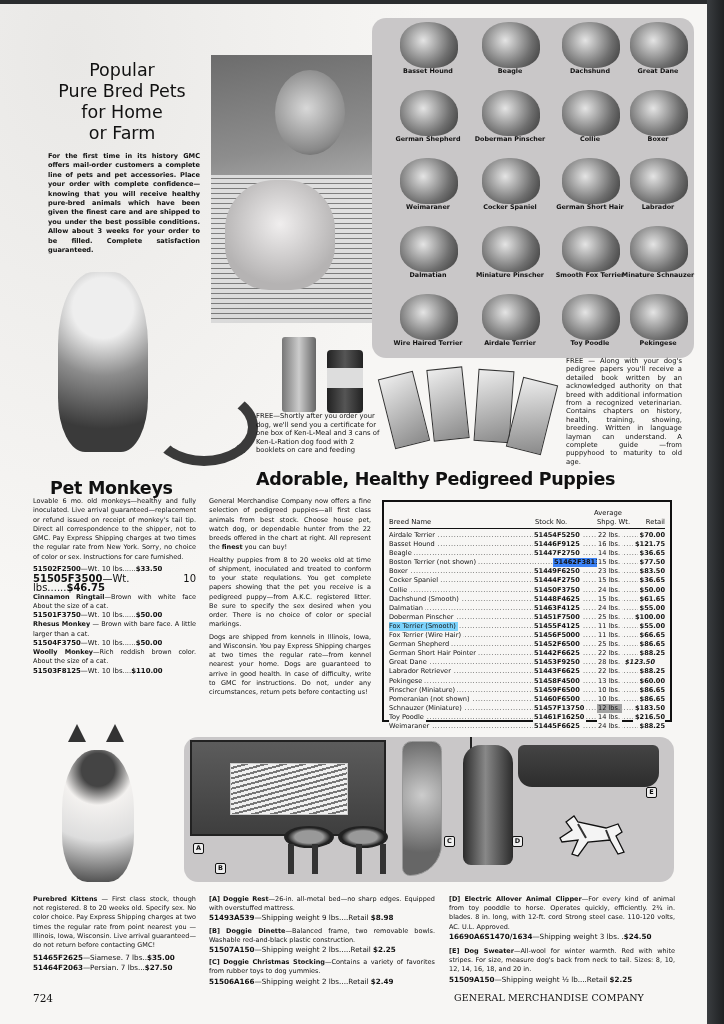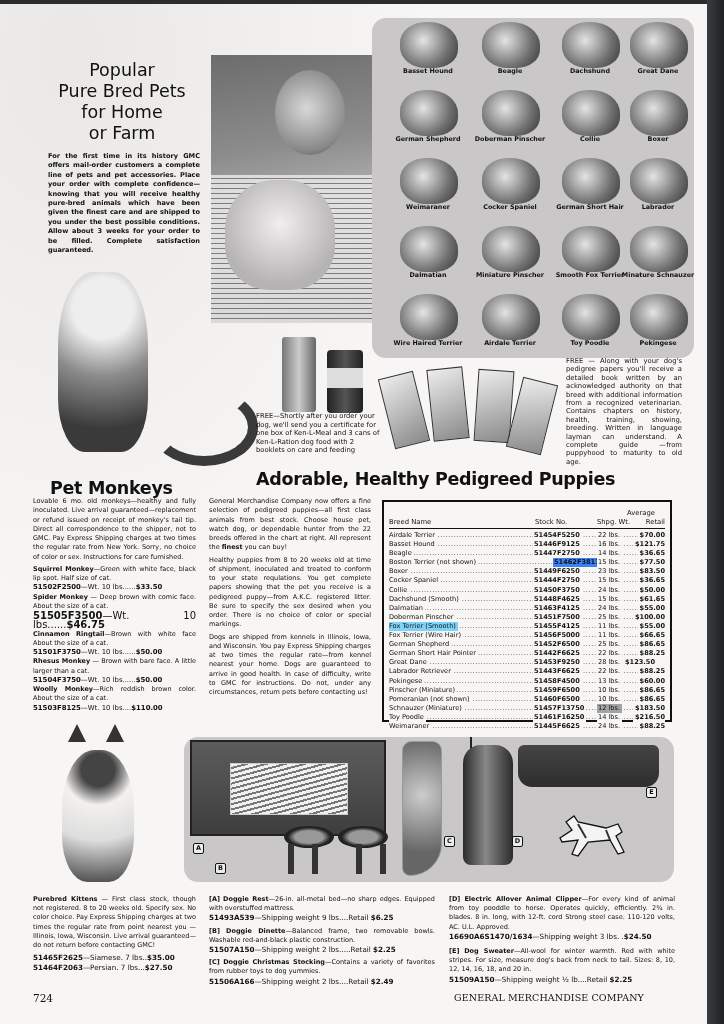--- a/index.html
+++ b/index.html
@@ -203,43 +203,41 @@
   <div class="book" style="left:90px;top:2px;transform:rotate(4deg)"></div>
   <div class="book" style="left:128px;top:12px;transform:rotate(14deg)"></div>
 </div>
 <div class="abs free-book">FREE — Along with your dog's pedigree papers you'll receive a detailed book written by an acknowledged authority on that breed with additional information from a recognized veterinarian. Contains chapters on history, health, training, showing, breeding. Written in language layman can understand. A complete guide —from puppyhood to maturity to old age.</div>
 
 <div class="abs h-big monkeys-heading">Pet Monkeys</div>
 <div class="abs h-big puppies-heading">Adorable, Healthy Pedigreed Puppies</div>
 
 <div class="abs col-text monkey-col">
   <p>Lovable 6 mo. old monkeys—healthy and fully inoculated. Live arrival guaranteed—replacement or refund issued on receipt of monkey's tail tip. Direct all correspondence to the shipper, not to GMC. Pay Express Shipping charges at two times the regular rate from New York. Sorry, no choice of color or sex. Instructions for care furnished.</p>
-  <div><span class="b">Squirrel Monkey</span><span>—Green with white face, black lip spot. Half size of cat.</span></div>
   <div class="b" style="font-size:6.9px"><span>51502F2500</span><span style="font-weight:normal">—Wt. 10 lbs</span><span style="font-weight:normal">......</span><span>$33.50</span></div>
-  <div><span class="b">Spider Monkey</span><span> — Deep brown with comic face. About the size of a cat.</span></div>
   <div class="b" style="font-size:10px"><span>51505F3500</span><span style="font-weight:normal">—Wt. 10 lbs</span><span style="font-weight:normal">......</span><span>$46.75</span></div>
   <div><span class="b">Cinnamon Ringtail</span><span>—Brown with white face About the size of a cat.</span></div>
   <div class="b" style="font-size:6.9px"><span>51501F3750</span><span style="font-weight:normal">—Wt. 10 lbs</span><span style="font-weight:normal">......</span><span>$50.00</span></div>
   <div><span class="b">Rhesus Monkey</span><span> — Brown with bare face. A little larger than a cat.</span></div>
   <div class="b" style="font-size:6.9px"><span>51504F3750</span><span style="font-weight:normal">—Wt. 10 lbs</span><span style="font-weight:normal">......</span><span>$50.00</span></div>
   <div><span class="b">Woolly Monkey</span><span>—Rich reddish brown color. About the size of a cat.</span></div>
   <div class="b" style="font-size:6.9px"><span>51503F8125</span><span style="font-weight:normal">—Wt. 10 lbs</span><span style="font-weight:normal">....</span><span>$110.00</span></div>
 </div>
 
 <div class="abs col-text puppy-col">
   <p><span>General Merchandise Company now offers a fine selection of pedigreed puppies—all first class animals from best stock. Choose house pet, watch dog, or dependable hunter from the 22 breeds offered in the chart at right. All represent the </span><span class="b">finest</span><span> you can buy!</span></p>
   <p>Healthy puppies from 8 to 20 weeks old at time of shipment, inoculated and treated to conform to your state requlations. You get complete papers showing that the pet you receive is a pedigreed puppy—from A.K.C. registered litter. Be sure to specify the sex desired when you order. There is no choice of color or special markings.</p>
   <p>Dogs are shipped from kennels in Illinois, Iowa, and Wisconsin. You pay Express Shipping charges at two times the regular rate—from kennel nearest your home. Dogs are guaranteed to arrive in good health. In case of difficulty, write to GMC for instructions. Do not, under any circumstances, return pets before contacting us!</p>
 </div>
 
 <div class="abs breed-table">
   <div class="bt-head">
     <span style="left:0">Breed Name</span>
     <span style="left:146px">Stock No.</span>
-    <span style="left:224px;bottom:11px;width:42px;text-align:right">Average</span>
+    <span style="left:198px;bottom:11px;width:42px;text-align:center">Average</span>
     <span style="left:208px">Shpg. Wt.</span>
     <span style="right:0">Retail</span>
   </div>
   <div id="bt-body" style="padding-top:2px">
       <div class="bt-row">
         <span class="dots">............................................................................................................................................</span>
         <span class="bt-name" style="background: rgb(247, 246, 244); padding-right: 2px;">Airdale Terrier</span>
         <span class="bt-stock" style="background: rgb(247, 246, 244); padding-right: 2px; padding-left: 1px;">51454F5250</span>
         <span class="bt-wt" style="background: rgb(247, 246, 244); padding-right: 2px; padding-left: 1px;">22 lbs.</span>
         <span class="bt-price" style="background: rgb(247, 246, 244); padding-right: 0px; padding-left: 2px;">$70.00</span>
@@ -333,21 +331,21 @@
         <span class="bt-name" style="background: rgb(247, 246, 244); padding-right: 2px;">German Short Hair Pointer</span>
         <span class="bt-stock" style="background: rgb(247, 246, 244); padding-right: 2px; padding-left: 1px;">51442F6625</span>
         <span class="bt-wt" style="background: rgb(247, 246, 244); padding-right: 2px; padding-left: 1px;">22 lbs.</span>
         <span class="bt-price" style="background: rgb(247, 246, 244); padding-right: 0px; padding-left: 2px;">$88.25</span>
       </div>
       <div class="bt-row">
         <span class="dots">............................................................................................................................................</span>
         <span class="bt-name" style="background: rgb(247, 246, 244); padding-right: 2px;">Great Dane</span>
         <span class="bt-stock" style="background: rgb(247, 246, 244); padding-right: 2px; padding-left: 1px;">51453F9250</span>
         <span class="bt-wt" style="background: rgb(247, 246, 244); padding-right: 2px; padding-left: 1px;">28 lbs.</span>
-        <span class="bt-price" style="background: rgb(247, 246, 244); padding-right: 10px; padding-left: 2px;">$123.50</span>
+        <span class="bt-price" style="background: rgb(247, 246, 244); padding-right: 10px; padding-left: 2px; font-style: italic;">$123.50</span>
       </div>
       <div class="bt-row">
         <span class="dots">............................................................................................................................................</span>
         <span class="bt-name" style="background: rgb(247, 246, 244); padding-right: 2px;">Labrador Retriever</span>
         <span class="bt-stock" style="background: rgb(247, 246, 244); padding-right: 2px; padding-left: 1px;">51443F6625</span>
         <span class="bt-wt" style="background: rgb(247, 246, 244); padding-right: 2px; padding-left: 1px;">22 lbs.</span>
         <span class="bt-price" style="background: rgb(247, 246, 244); padding-right: 0px; padding-left: 2px;">$88.25</span>
       </div>
       <div class="bt-row">
         <span class="dots">............................................................................................................................................</span>
@@ -423,21 +421,21 @@
 <div class="tag" style="left:512px;top:836px">D</div>
 <div class="tag" style="left:646px;top:787px">E</div>
 
 <div class="abs acc-text kitten-col">
   <p style="margin-bottom:3px"><span class="b">Purebred Kittens</span><span> — First class stock, though not registered. 8 to 20 weeks old. Specify sex. No color choice. Pay Express Shipping charges at two times the regular rate from point nearest you —Illinois, Iowa, Wisconsin. Live arrival guaranteed—do not return before contacting GMC!</span></p>
   <div class="sku"><span class="b">51465F2625</span><span>—Siamese. 7 lbs..</span><span class="b">$35.00</span></div>
   <div class="sku"><span class="b">51464F2063</span><span>—Persian. 7 lbs...</span><span class="b">$27.50</span></div>
 </div>
 
 <div class="abs acc-text acc-col acc-col1">
-  <p><span class="b">[A]</span> <span class="b">Doggie Rest</span><span>—26-in. all-metal bed—no sharp edges. Equipped with overstuffed mattress.</span><br><span class="sku"><span class="b">51493A539</span><span>—Shipping weight 9 lbs....Retail </span><span class="b">$6.25</span></span></p>
+  <p><span class="b">[A]</span> <span class="b">Doggie Rest</span><span>—26-in. all-metal bed—no sharp edges. Equipped with overstuffed mattress.</span><br><span class="sku"><span class="b">51493A539</span><span>—Shipping weight 9 lbs....Retail </span><span class="b">$8.98</span></span></p>
   <p><span class="b">[B]</span> <span class="b">Doggie Dinette</span><span>—Balanced frame, two removable bowls. Washable red-and-black plastic construction.</span><br><span class="sku"><span class="b">51507A150</span><span>—Shipping weight 2 lbs.....Retail </span><span class="b">$2.25</span></span></p>
   <p><span class="b">[C]</span> <span class="b">Doggie Christmas Stocking</span><span>—Contains a variety of favorites from rubber toys to dog yummies.</span><br><span class="sku"><span class="b">51506A166</span><span>—Shipping weight 2 lbs....Retail </span><span class="b">$2.49</span></span></p>
 </div>
 <div class="abs acc-text acc-col acc-col2">
   <p style="margin-bottom:5px"><span class="b">[D]</span> <span class="b">Electric Allover Animal Clipper</span><span>—For every kind of animal from toy pooddle to horse. Operates quickly, efficiently. 2¾ in. blades. 8 in. long, with 12-ft. cord Strong steel case. 110-120 volts, AC. U.L. Approved.</span><br><span class="sku"><span class="b">16690A6S1470/1634</span><span>—Shipping weight 3 lbs. .</span><span class="b">$24.50</span></span></p>
   <p><span class="b">[E]</span> <span class="b">Dog Sweater</span><span>—All-wool for winter warmth. Red with white stripes. For size, measure dog's back from neck to tail. Sizes: 8, 10, 12, 14, 16, 18, and 20 in.</span><br><span class="sku"><span class="b">51509A150</span><span>—Shipping weight ½ lb....Retail </span><span class="b">$2.25</span></span></p>
 </div>
 
 <div class="abs footer-page">724</div>
 <div class="abs footer-co">GENERAL MERCHANDISE COMPANY</div>

